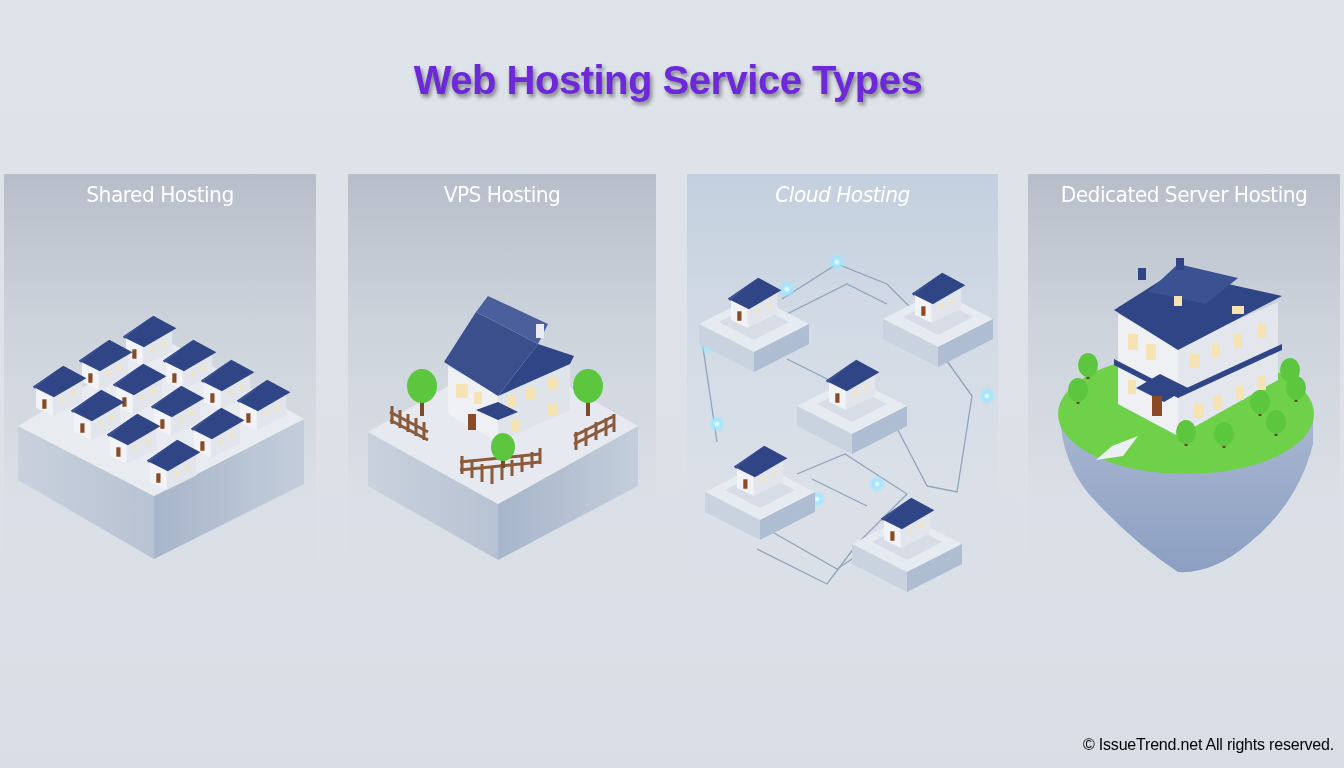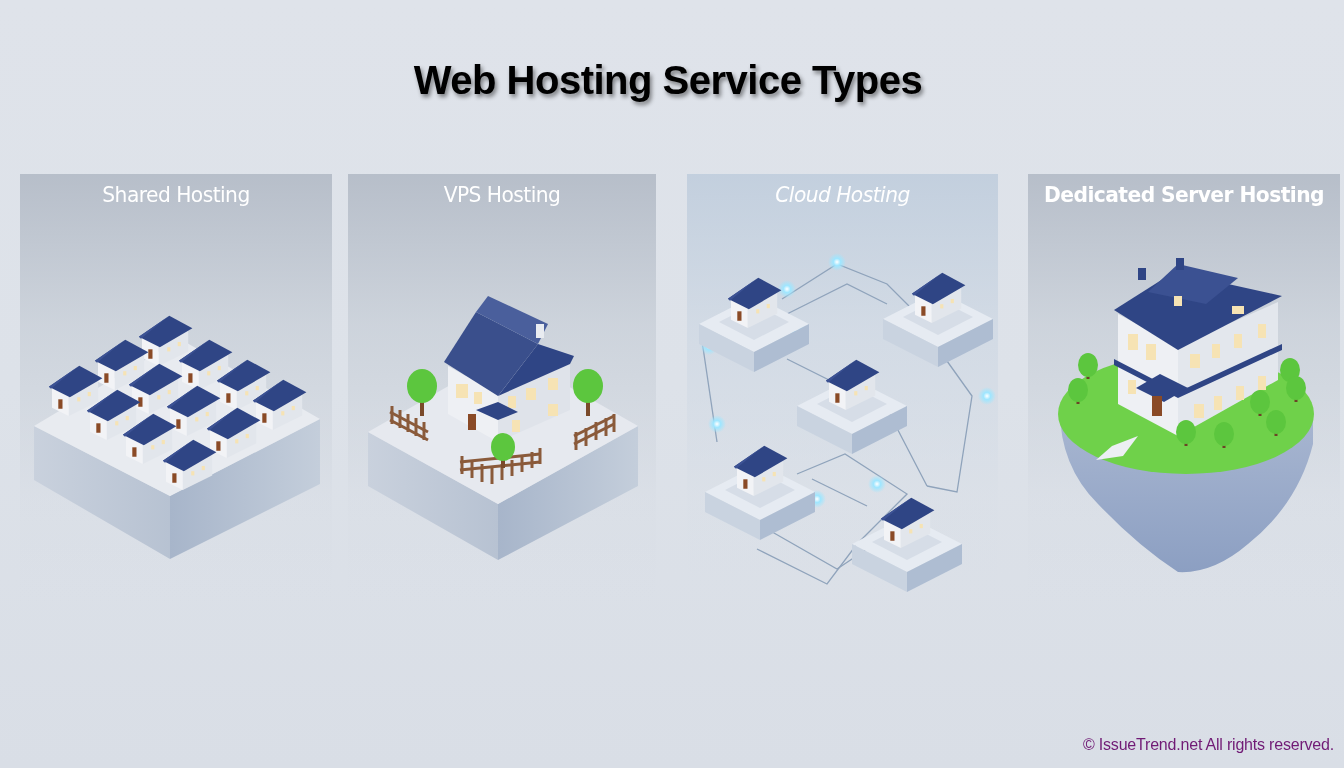--- a/index.html
+++ b/index.html
@@ -4,51 +4,51 @@
 <style>
   html, body { margin:0; padding:0; }
   body {
     width:1344px; height:768px; overflow:hidden; position:relative;
     background: linear-gradient(180deg, #dfe3ea 0%, #dde2e9 50%, #d9dee6 100%);
     font-family: "DejaVu Sans", sans-serif;
   }
   .title {
     position:absolute; left:0; top:58px; width:1336px; text-align:center;
     font-family:"Liberation Sans", sans-serif; font-weight:bold; font-size:40px;
-    letter-spacing:-0.5px; color:#000000;
+    letter-spacing:-0.5px; color:#6d28d9;
     text-shadow: 2px 3px 4px rgba(0,0,0,0.45);
   }
   .panel {
     position:absolute; top:174px; height:430px;
   }
   .panel .bg {
     position:absolute; inset:0;
     background: linear-gradient(180deg, rgba(176,184,196,0.85) 0%, rgba(198,205,214,0.7) 35%, rgba(215,220,228,0.35) 75%, rgba(221,226,233,0) 100%);
   }
   .panel.cloud .bg {
     background: linear-gradient(180deg, rgba(190,204,220,0.85) 0%, rgba(205,215,227,0.7) 35%, rgba(217,223,231,0.35) 75%, rgba(221,226,233,0) 100%);
   }
   .panel-title {
     position:absolute; top:8px; left:0; right:0; text-align:center;
     font-family:"DejaVu Sans", sans-serif; font-size:22px; color:#ffffff;
     letter-spacing:-0.6px; transform:scaleX(0.92);
   }
   .panel svg { position:absolute; left:0; top:0; }
   .footer {
     position:absolute; right:10px; bottom:14px;
-    font-family:"Liberation Sans", sans-serif; font-size:16px; color:#701a75;
+    font-family:"Liberation Sans", sans-serif; font-size:16px; color:#000000;
     letter-spacing:-0.2px;
   }
 </style>
 </head>
 <body>
 
 <div class="title">Web Hosting Service Types</div>
 
-<div class="panel shared" style="left:20px;width:312px;">
+<div class="panel shared" style="left:4px;width:312px;">
   <div class="bg"></div>
   <div class="panel-title">Shared Hosting</div>
   <svg width="312" height="430" viewBox="0 0 312 430">
     <defs>
       <linearGradient id="blkL" x1="0" y1="0" x2="1" y2="0">
           <stop offset="0" stop-color="#c9d1dd"></stop>
           <stop offset="1" stop-color="#b7c2d2"></stop>
         </linearGradient>
       <linearGradient id="blkR" x1="0" y1="0" x2="1" y2="0">
           <stop offset="0" stop-color="#a7b5ca"></stop>
@@ -347,21 +347,21 @@
             <polygon points="-3,14 26,-6 16,2 -1,16" fill="#3c5294"></polygon>
             <rect x="6" y="26" width="4" height="9" fill="#8a4a26"></rect>
             <rect x="24" y="24" width="3" height="4" fill="#f6e3b4"></rect>
             <rect x="34" y="19" width="3" height="4" fill="#f6e3b4"></rect>
           </g>
         </g>
       </g>
   </svg>
 </div>
 
-<div class="panel dedicated" style="left:1028px;width:312px;font-weight:bold;">
+<div class="panel dedicated" style="left:1028px;width:312px;">
   <div class="bg"></div>
   <div class="panel-title">Dedicated Server Hosting</div>
   <svg width="312" height="430" viewBox="0 0 312 430">
     <defs>
       <linearGradient id="rock" x1="0" y1="0" x2="0" y2="1">
           <stop offset="0" stop-color="#aab8d2"></stop>
           <stop offset="1" stop-color="#8c9fc2"></stop>
         </linearGradient>
     </defs>
     <path d="M32,230 Q30,290 70,330 Q110,372 150,398 Q185,400 220,370 Q270,330 285,270 L285,240 Z" fill="url(#rock)"></path>

